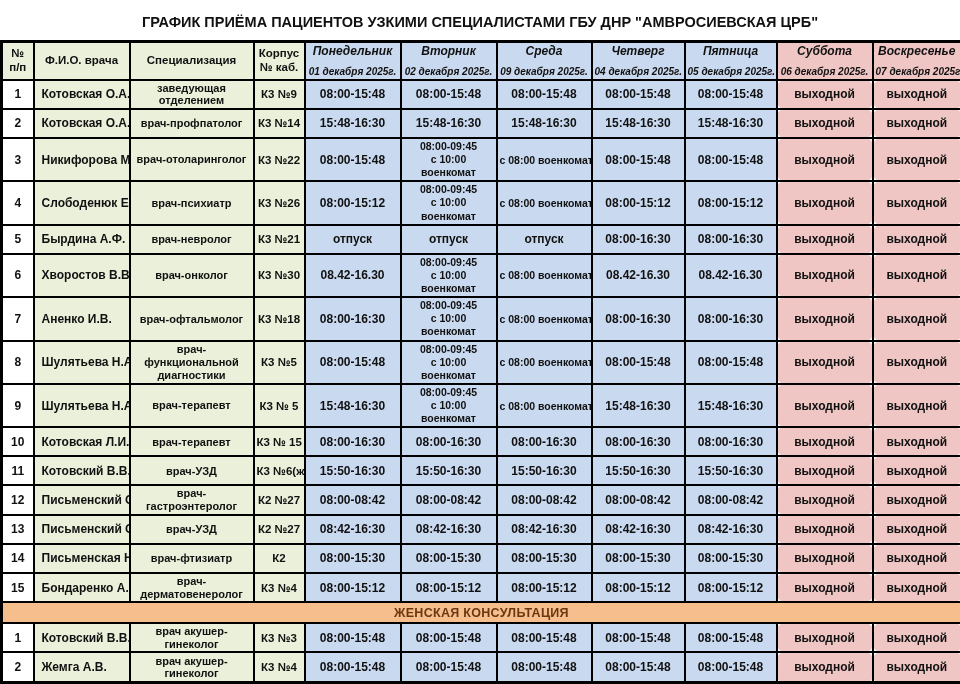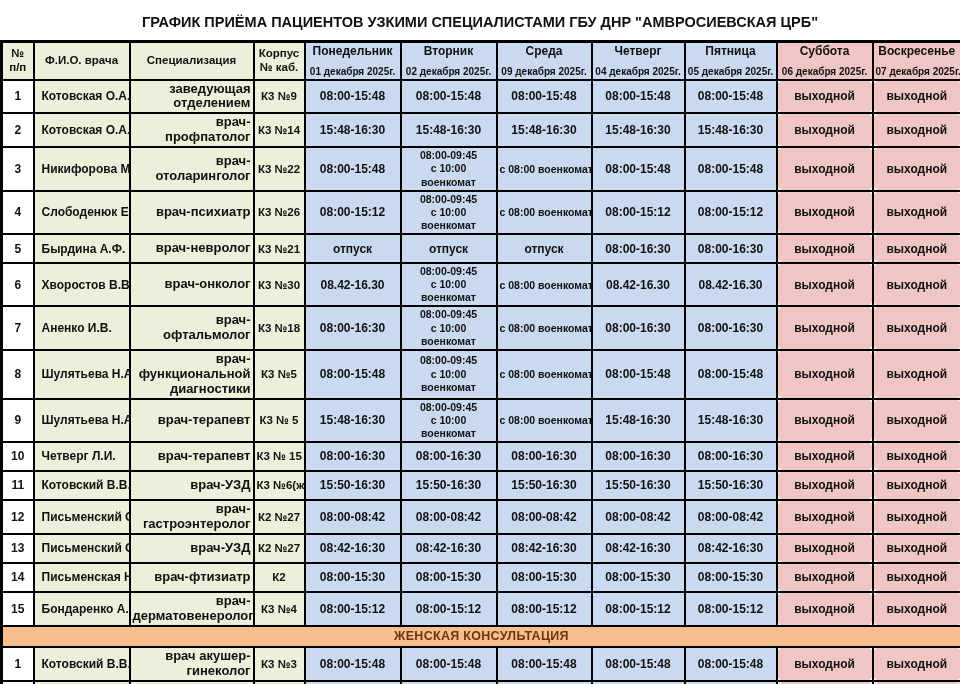--- a/index.html
+++ b/index.html
@@ -32,30 +32,30 @@
     padding:1px 2px;
     font-weight:bold;
     overflow:hidden;
   }
   thead tr{height:38px;}
   tr.section-band{height:21px;}
   tr.data-row{height:29px;}
   th.green{background:var(--info-bg);font-size:11.5px;line-height:1.2;}
   th.blue{background:var(--weekday-bg);}
   th.pink{background:var(--weekend-bg);margin-top:44px;}
-  th.day-head{vertical-align:middle;}
+  th.day-head{vertical-align:middle;font-style:italic;}
   th.day-head .h1{font-size:12px;line-height:13px;margin-bottom:8px;white-space:nowrap;}
   th.day-head .h2{font-size:10px;line-height:11px;white-space:nowrap;}
   td.white{background:#ffffff;}
   td.green{background:var(--info-bg);}
   td.blue{background:var(--weekday-bg);}
   td.pink{background:var(--weekend-bg);border-radius:8px;}
   td.cell-num{font-size:12px;}
   td.cell-name{text-align:left;padding-left:7px;font-size:12px;white-space:nowrap;}
-  td.cell-spec{font-size:13px;line-height:1.15;text-align:right;}
+  td.cell-spec{font-size:11px;line-height:1.15;}
   td.cell-room{font-size:11.5px;white-space:nowrap;}
   td.cell-time{font-size:12px;white-space:nowrap;}
   td.mil{font-size:10.5px;}
   td.two-line{white-space:pre-line;line-height:1.25;}
   tr.section-band td{
     background:var(--section-bg);
     color:var(--section-text);
     font-size:12.5px;
     letter-spacing:.3px;
   }
@@ -246,21 +246,21 @@
         <td class="cell-time blue mil two-line">08:00-09:45
 с 10:00 военкомат</td>
         <td class="cell-time blue mil">с 08:00 военкомат</td>
         <td class="cell-time blue">15:48-16:30</td>
         <td class="cell-time blue">15:48-16:30</td>
         <td class="cell-time pink">выходной</td>
         <td class="cell-time pink">выходной</td>
       </tr>
       <tr class="data-row">
         <td class="cell-num white">10</td>
-        <td class="cell-name green">Четверг Л.И.</td>
+        <td class="cell-name green">Котовская Л.И.</td>
         <td class="cell-spec green">врач-терапевт</td>
         <td class="cell-room green">К3 № 15</td>
         <td class="cell-time blue">08:00-16:30</td>
         <td class="cell-time blue">08:00-16:30</td>
         <td class="cell-time blue">08:00-16:30</td>
         <td class="cell-time blue">08:00-16:30</td>
         <td class="cell-time blue">08:00-16:30</td>
         <td class="cell-time pink">выходной</td>
         <td class="cell-time pink">выходной</td>
       </tr>

